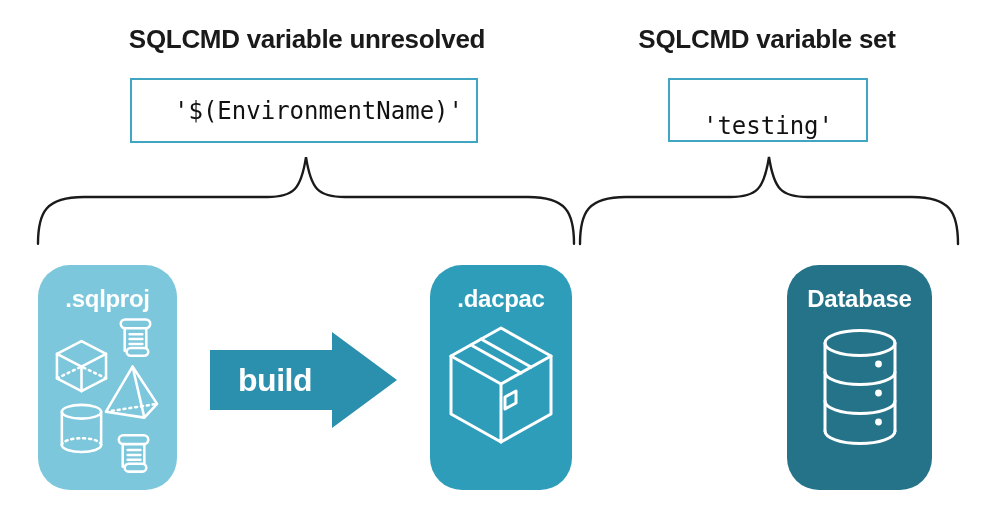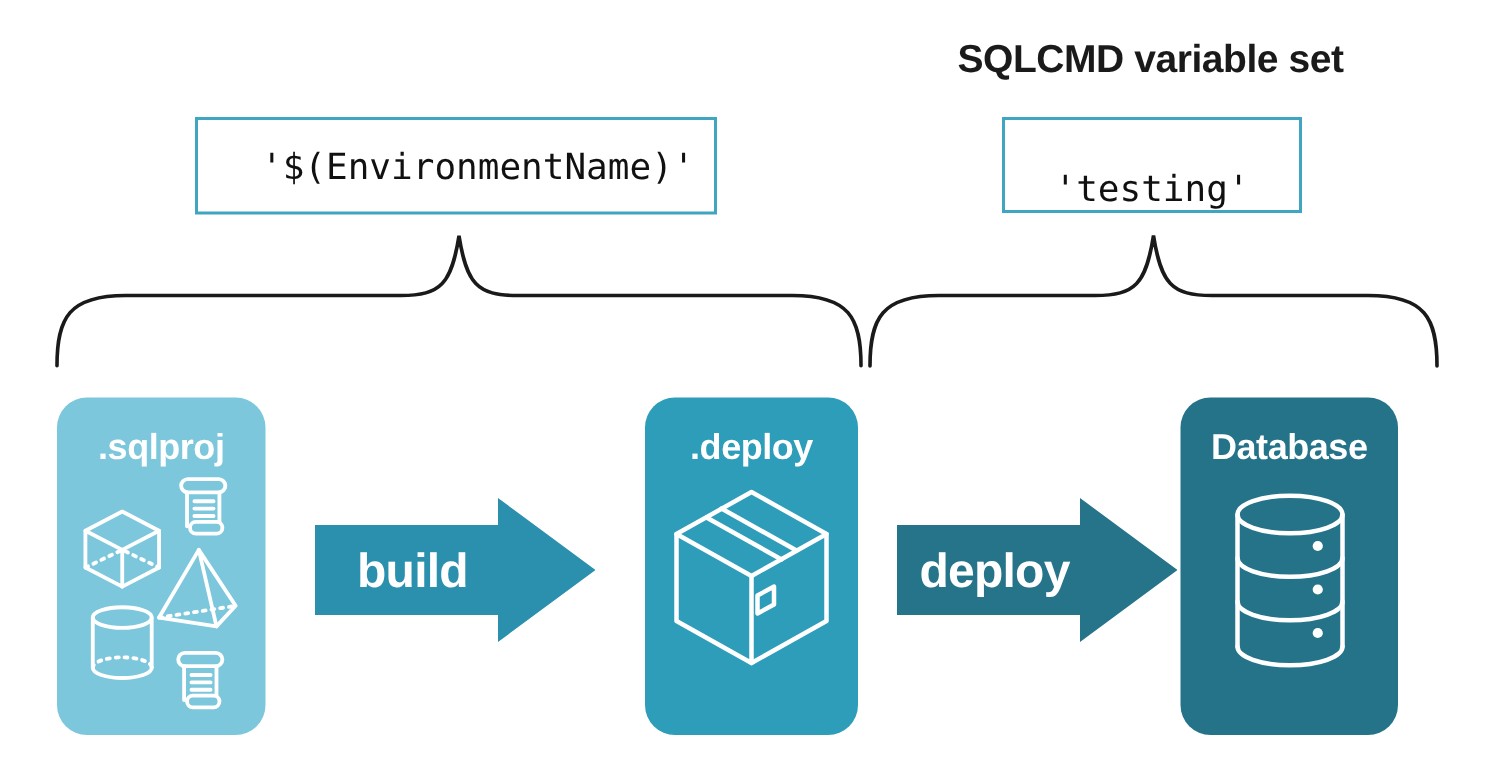--- a/index.html
+++ b/index.html
@@ -20,21 +20,21 @@
   #cb-left{left:130px;width:348px;height:65px;padding-left:29px;}
   #cb-right{left:668px;width:200px;height:64px;align-items:flex-end;}
   .code{
     font-family:"DejaVu Sans Mono","Liberation Mono",monospace;
     font-size:24px;color:#111;white-space:pre;
   }
   .brace{position:absolute;top:150px;height:96px;}
   #brace-left{left:36px;width:540px;}
   #brace-right{left:578px;width:384px;}
   .node{
-    position:absolute;top:265px;height:225px;border-radius:20px;
+    position:absolute;top:265px;height:225px;border-radius:32px;
     box-sizing:border-box;
   }
   #node-sqlproj{left:38px;width:139px;}
   #node-dacpac{left:430px;width:142px;}
   #node-database{left:787px;width:145px;}
   .node-label{
     position:absolute;top:20px;left:0;width:100%;text-align:center;
     color:#fff;font-weight:bold;font-size:24px;letter-spacing:-0.3px;
   }
   .node-icon{position:absolute;left:50%;transform:translateX(-50%);}
@@ -53,20 +53,21 @@
   .wire{fill:none;stroke:#fff;stroke-width:3;stroke-linecap:round;stroke-linejoin:round;}
   .wire-thin{fill:none;stroke:#fff;stroke-width:2.6;stroke-linecap:round;stroke-linejoin:round;}
   .dotted{stroke-dasharray:2 4;}
   .brace path{fill:none;stroke:#1a1a1a;stroke-width:2.4;stroke-linecap:round;}
 </style>
 </head>
 <body>
 
 <div class="canvas">
 
+  <div class="heading" id="h-left">SQLCMD variable unresolved</div>
   <div class="heading" id="h-right">SQLCMD variable set</div>
 
   <div class="codebox" id="cb-left">
     <span class="code">'$(EnvironmentName)'</span>
   </div>
   <div class="codebox" id="cb-right">
     <span class="code">'testing'</span>
   </div>
 
   <svg class="brace" id="brace-left" viewBox="0 0 542 96">
@@ -119,39 +120,33 @@
   </div>
 
   <div class="arrow" id="arrow-build">
     <svg width="187" height="96" viewBox="0 0 187 96">
       <polygon points="0,18 122,18 122,0 187,48 122,96 122,78 0,78" fill="#2b8fae"></polygon>
     </svg>
     <div class="arrow-label">build</div>
   </div>
 
   <div class="node" id="node-dacpac" style="background-color: rgb(46, 157, 186);">
-    <div class="node-label">.deploy</div>
+    <div class="node-label">.dacpac</div>
     <svg class="node-icon" id="icon-dacpac" width="112" height="122" viewBox="0 0 112 122">
       <g class="wire">
         <path d="M56 3 L106 31 L56 59 L6 31 Z"></path>
         <path d="M6 31 V89 L56 117 V59"></path>
         <path d="M106 31 V89 L56 117"></path>
         <path d="M36 14 L86 42"></path>
         <path d="M26 20 L76 48"></path>
         <path d="M60 72 L71 66 L71 78 L60 84 Z"></path>
       </g>
     </svg>
   </div>
 
-  <div class="arrow" id="arrow-deploy">
-    <svg width="187" height="96" viewBox="0 0 187 96">
-      <polygon points="0,18 122,18 122,0 187,48 122,96 122,78 0,78" fill="#26748a"></polygon>
-    </svg>
-    <div class="arrow-label">deploy</div>
-  </div>
 
   <div class="node" id="node-database" style="background-color: rgb(36, 115, 137);">
     <div class="node-label">Database</div>
     <svg class="node-icon" id="icon-database" width="95" height="125" viewBox="0 0 95 125">
       <g class="wire">
         <ellipse cx="47.5" cy="16" rx="35" ry="12.5"></ellipse>
         <path d="M12.5 16 V104 M82.5 16 V104"></path>
         <path d="M12.5 104 A35 12.5 0 0 0 82.5 104"></path>
         <path d="M12.5 45 A35 12.5 0 0 0 82.5 45"></path>
         <path d="M12.5 74 A35 12.5 0 0 0 82.5 74"></path>

